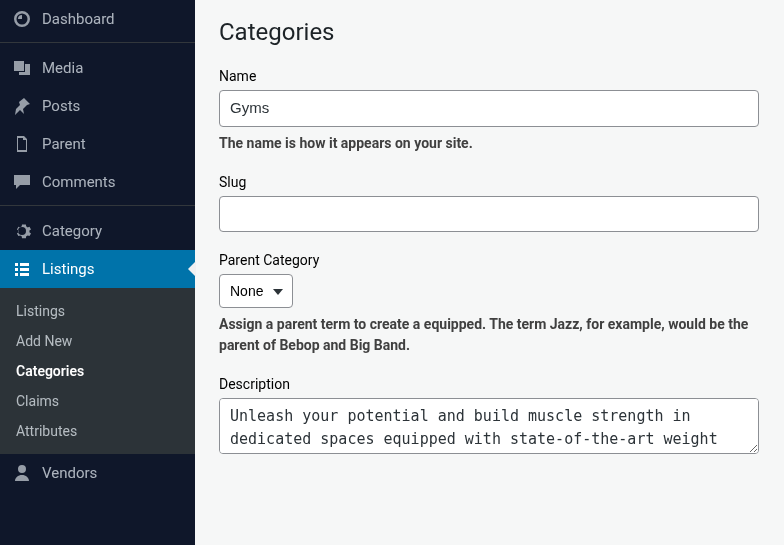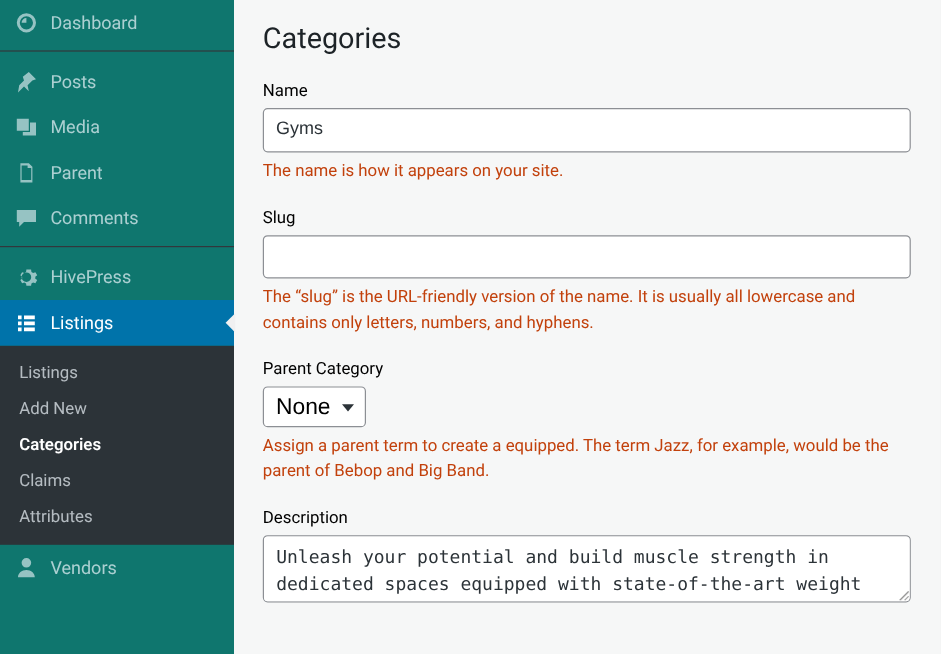--- a/index.html
+++ b/index.html
@@ -8,21 +8,21 @@
     font-size: 14px;
     color: #3c434a;
     background: #f0f0f1;
     width: 784px;
     height: 545px;
     overflow: hidden;
   }
   .wrap { display: flex; height: 100%; }
   .sidebar {
     width: 195px;
-    background: #0f766e;
+    background: #0f172a;
     color: #f0f0f1;
     display: flex;
     flex-direction: column;
     flex-shrink: 0;
   }
   .menu-item {
     display: flex;
     align-items: center;
     padding: 9px 12px;
     color: rgba(240,246,252,0.7);
@@ -111,43 +111,44 @@
     background: #fff;
     font-size: 15px;
     color: #2c3338;
     line-height: 1.5;
   }
   .form-field select {
     padding: 5px 28px 5px 10px;
     border: 1px solid #8c8f94;
     border-radius: 4px;
     background: #fff;
-    font-size: 19px;
+    font-size: 14px;
     height: 34px;
     appearance: none;
     position: relative;
   }
   .select-wrap { position: relative; display: inline-block; }
   .select-wrap::after {
     content: "";
     position: absolute;
     right: 10px; top: 50%;
     transform: translateY(-35%);
     width: 0; height: 0;
     border-left: 5px solid transparent;
     border-right: 5px solid transparent;
     border-top: 6px solid #2c3338;
     pointer-events: none;
   }
   .form-field .help {
     font-size: 14px;
-    color: #c2410c;
+    color: #404040;
     margin-top: 6px;
     max-width: 540px;
     line-height: 1.5;
+    font-weight: bold;
   }
   .form-field textarea {
     height: 56px;
     resize: vertical;
   }
 </style>
 </head>
 <body>
 
 <div class="wrap">
@@ -160,38 +161,38 @@
           </svg>
       </span>
       <span>Dashboard</span>
     </div>
 
     <div class="menu-separator"></div>
 
     <div class="menu-item">
       <span class="icon">
         <svg viewBox="0 0 20 20">
+            <path d="M2 3h10v10H2zM13 6h5v11H7v-3h6z"></path>
+          </svg>
+      </span>
+      <span>Media</span>
+    </div>
+
+    <div class="menu-item">
+      <span class="icon">
+        <svg viewBox="0 0 20 20">
             <path d="M12 2l6 6-3 1-4 4 1 5-4-4-5 5 1-6 4-4-1-3 5-4z"></path>
           </svg>
       </span>
       <span>Posts</span>
     </div>
 
     <div class="menu-item">
       <span class="icon">
         <svg viewBox="0 0 20 20">
-            <path d="M2 3h10v10H2zM13 6h5v11H7v-3h6z"></path>
-          </svg>
-      </span>
-      <span>Media</span>
-    </div>
-
-    <div class="menu-item">
-      <span class="icon">
-        <svg viewBox="0 0 20 20">
             <path d="M5 2h7l3 3v13H5zM6 4v12h8V6h-3V4z"></path>
           </svg>
       </span>
       <span>Parent</span>
     </div>
 
     <div class="menu-item">
       <span class="icon">
         <svg viewBox="0 0 20 20">
             <path d="M2 3h16v10H8l-4 4v-4H2z"></path>
@@ -201,21 +202,21 @@
     </div>
 
     <div class="menu-separator"></div>
 
     <div class="menu-item">
       <span class="icon">
         <svg viewBox="0 0 20 20">
             <path d="M10 6a4 4 0 100 8 4 4 0 000-8zm7.4 5.2l1.6 1.2-1.5 2.6-1.9-.6a6 6 0 01-1.4.8l-.3 2H10l-.3-2a6 6 0 01-1.4-.8l-1.9.6L4.9 12.4l1.6-1.2a6.3 6.3 0 010-1.6L4.9 8.4 6.4 5.8l1.9.6a6 6 0 011.4-.8l.3-2h3.9l.3 2a6 6 0 011.4.8l1.9-.6 1.5 2.6-1.6 1.2a6.3 6.3 0 010 1.6z"></path>
           </svg>
       </span>
-      <span>HivePress</span>
+      <span>Category</span>
     </div>
 
     <div class="menu-item active">
       <span class="icon">
         <svg viewBox="0 0 20 20">
             <path d="M3 4h3v3H3zM8 4h9v3H8zM3 9h3v3H3zM8 9h9v3H8zM3 14h3v3H3zM8 14h9v3H8z"></path>
           </svg>
       </span>
       <span>Listings</span>
     </div>
@@ -244,21 +245,20 @@
 
     <div class="form-field">
       <label>Name</label>
       <input type="text" value="Gyms" style="">
       <div class="help">The name is how it appears on your site.</div>
     </div>
 
     <div class="form-field">
       <label>Slug</label>
       <input type="text" value="" style="">
-      <div class="help">The “slug” is the URL-friendly version of the name. It is usually all lowercase and contains only letters, numbers, and hyphens.</div>
     </div>
 
     <div class="form-field">
       <label>Parent Category</label>
       <div class="select-wrap">
         <select>
           <option>None</option>
         </select>
       </div>
       <div class="help">Assign a parent term to create a equipped. The term Jazz, for example, would be the parent of Bebop and Big Band.</div>

